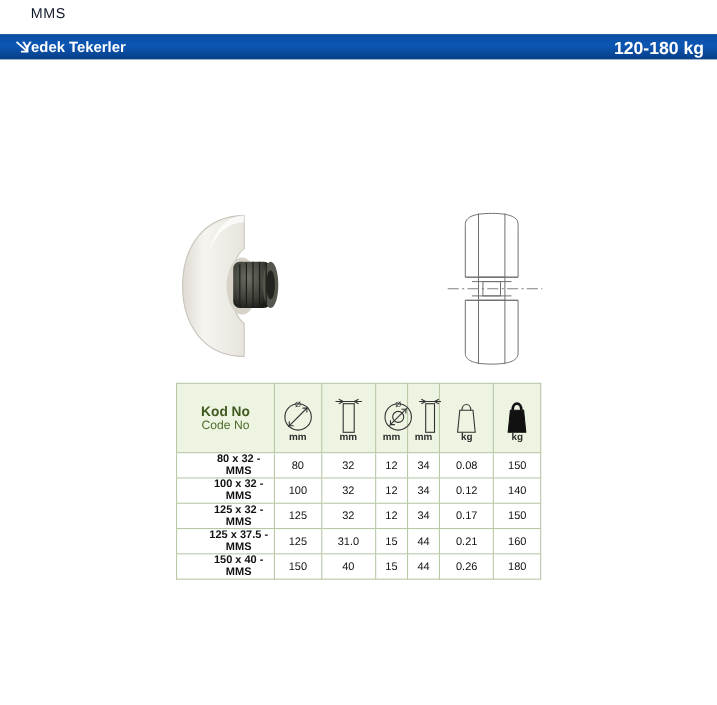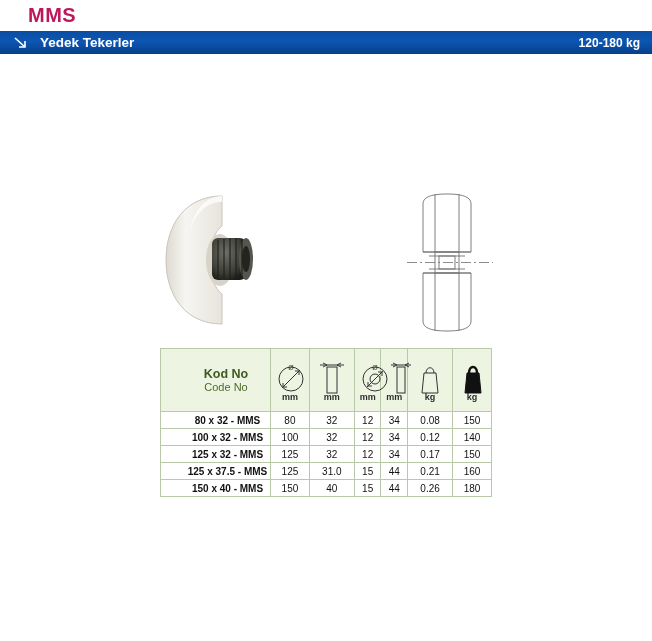--- a/index.html
+++ b/index.html
@@ -14,24 +14,24 @@
     font-family: "Liberation Sans", sans-serif;
     color: #000000;
     overflow: hidden;
   }
 
   
   #page-title {
     position: absolute;
     left: 28px;
     top: 4px;
-    font-size: 20px;
-    font-weight: bold;
+    font-size: 13px;
+    font-weight: normal;
     letter-spacing: 0.5px;
-    color: #be185d;
+    color: #0f172a;
   }
 
   #title-bar {
     position: absolute;
     left: 0;
     top: 31px;
     width: 652px;
     height: 23px;
     background: linear-gradient(to bottom, #0b4ea2 0%, #0c56b4 45%, #083f86 100%);
     color: #ffffff;
@@ -41,30 +41,30 @@
     left: 14px;
     top: 5px;
     width: 14px;
     height: 14px;
     color: #ffffff;
     font-size: 13px;
     line-height: 13px;
   }
   #title-bar .bar-label {
     position: absolute;
-    left: 40px;
+    left: 20px;
     top: 4px;
     font-size: 13.5px;
     font-weight: bold;
   }
   #title-bar .bar-range {
     position: absolute;
     right: 12px;
     top: 5px;
-    font-size: 12px;
+    font-size: 16px;
     font-weight: bold;
   }
 
   
   #product-photo {
     position: absolute;
     left: 160px;
     top: 190px;
     width: 110px;
     height: 140px;
@@ -94,21 +94,20 @@
     text-align: center;
     vertical-align: middle;
   }
 
   #spec-table thead td {
     background: #eef4e2;
     height: 62px;
   }
   #spec-table thead td.kodno {
     width: 88px;
-    padding-left: 21px;
   }
   .kod-tr {
     font-size: 12.5px;
     font-weight: bold;
     color: #3f5b20;
     line-height: 14px;
   }
   .code-en {
     font-size: 11px;
     font-weight: normal;

